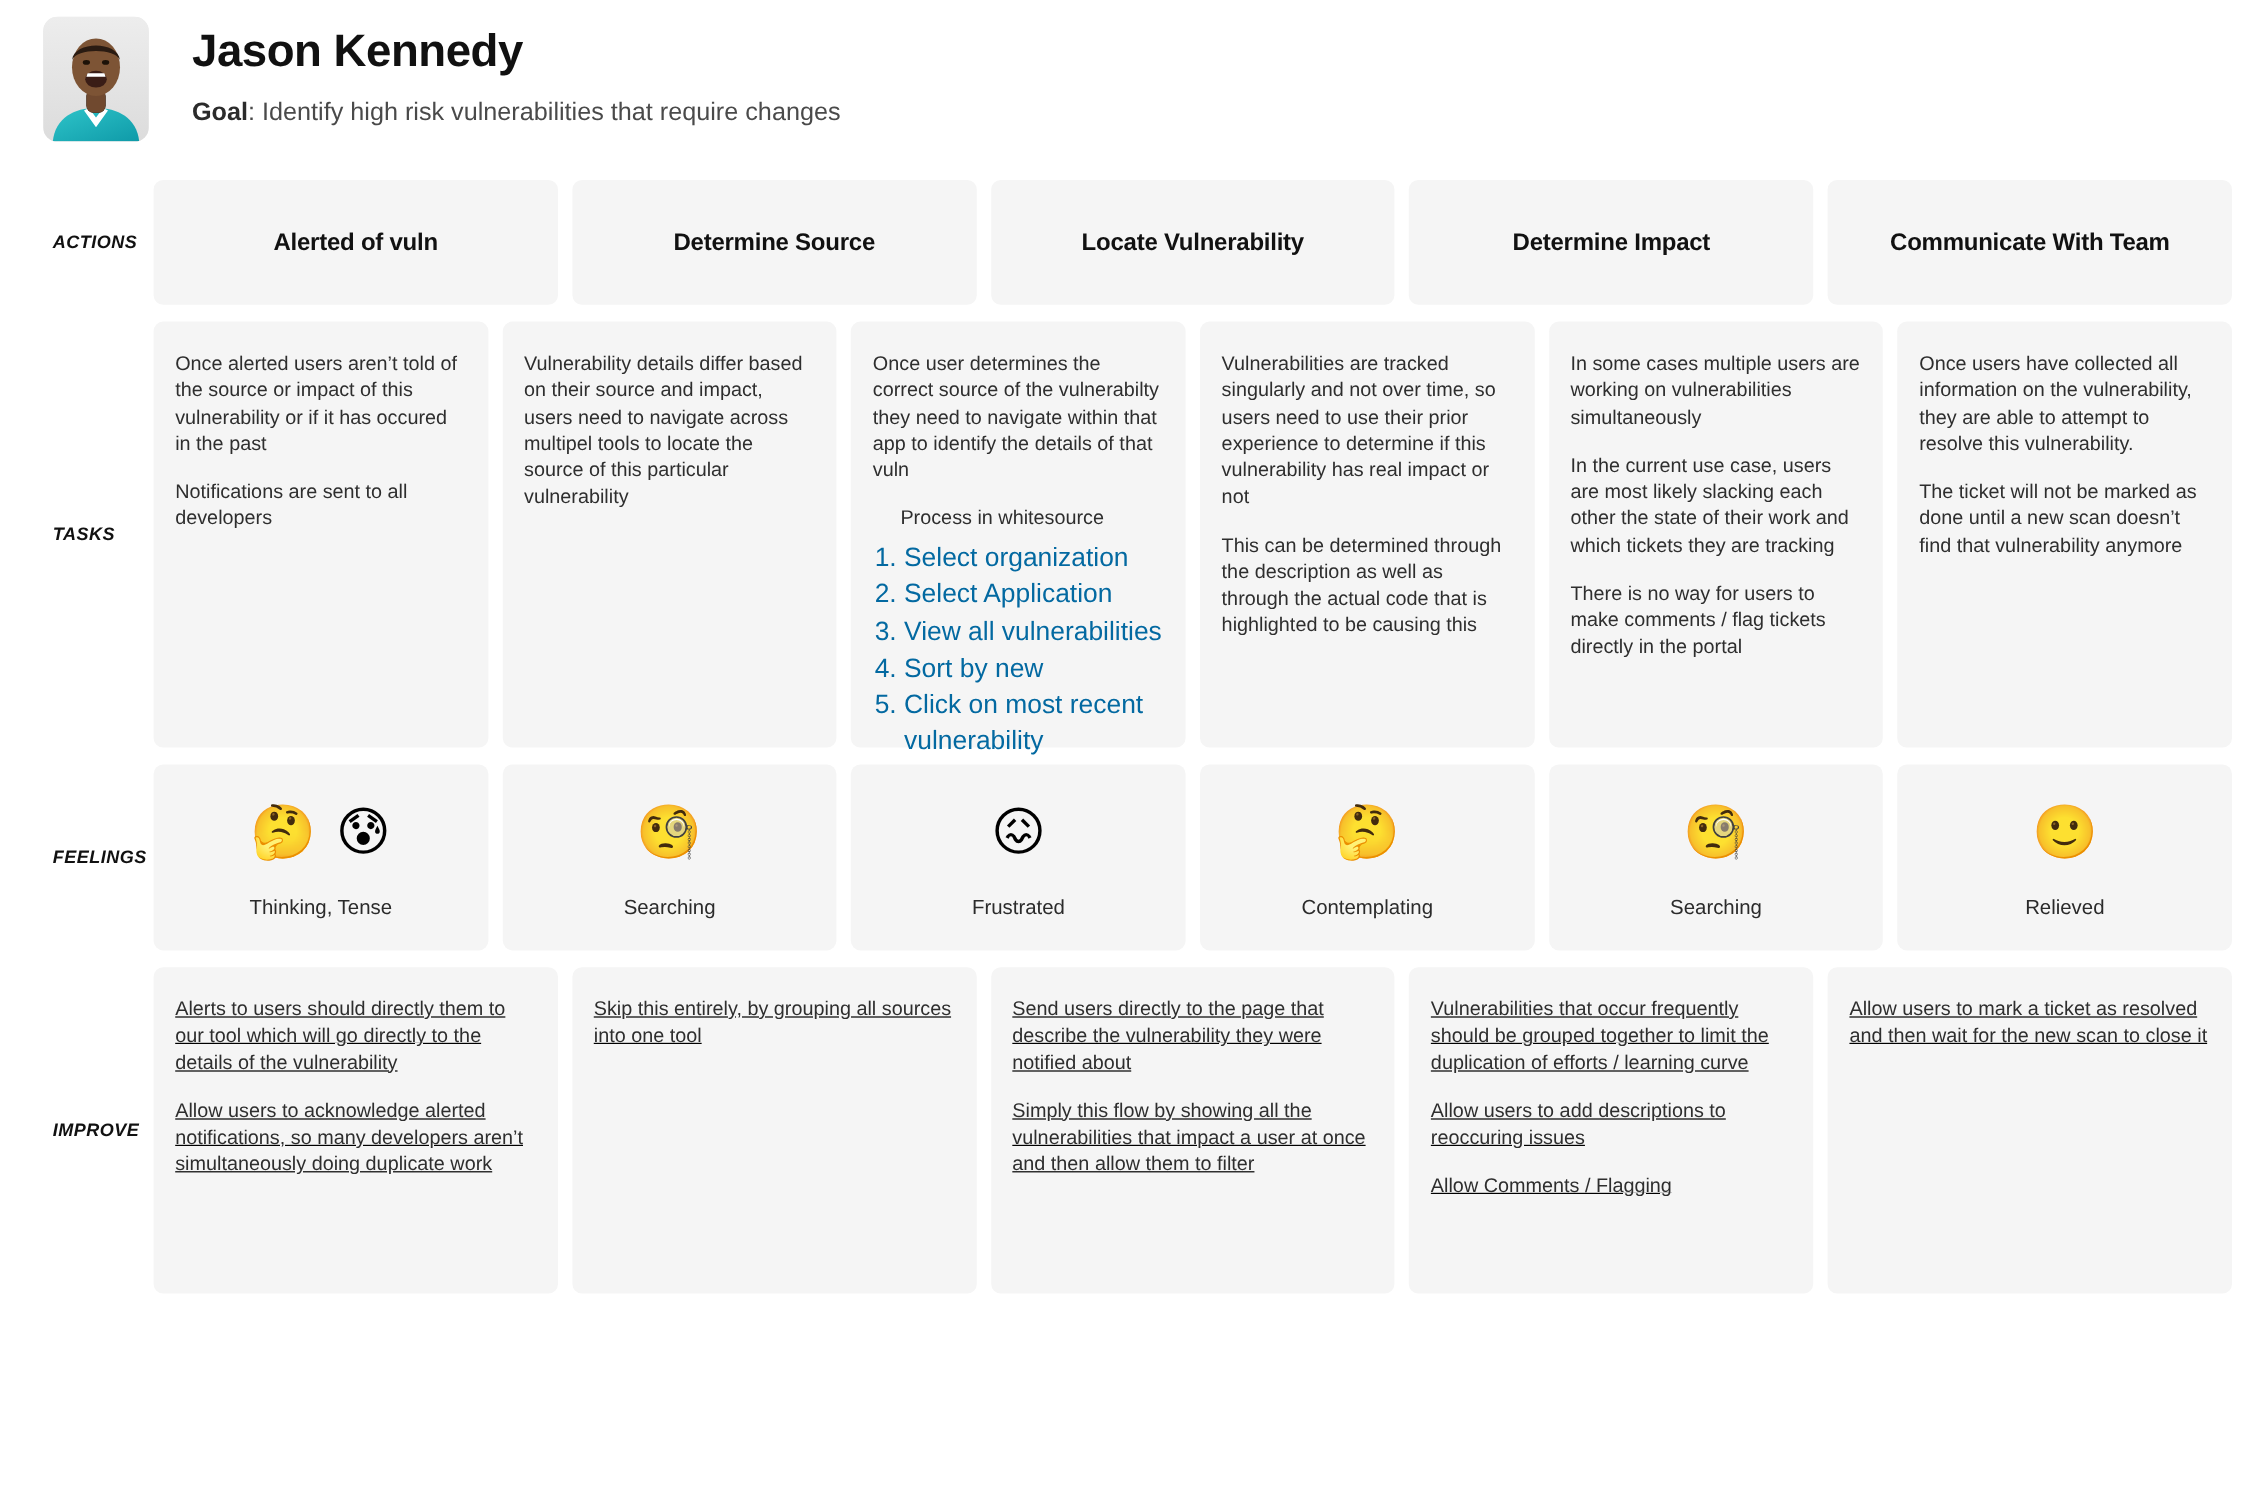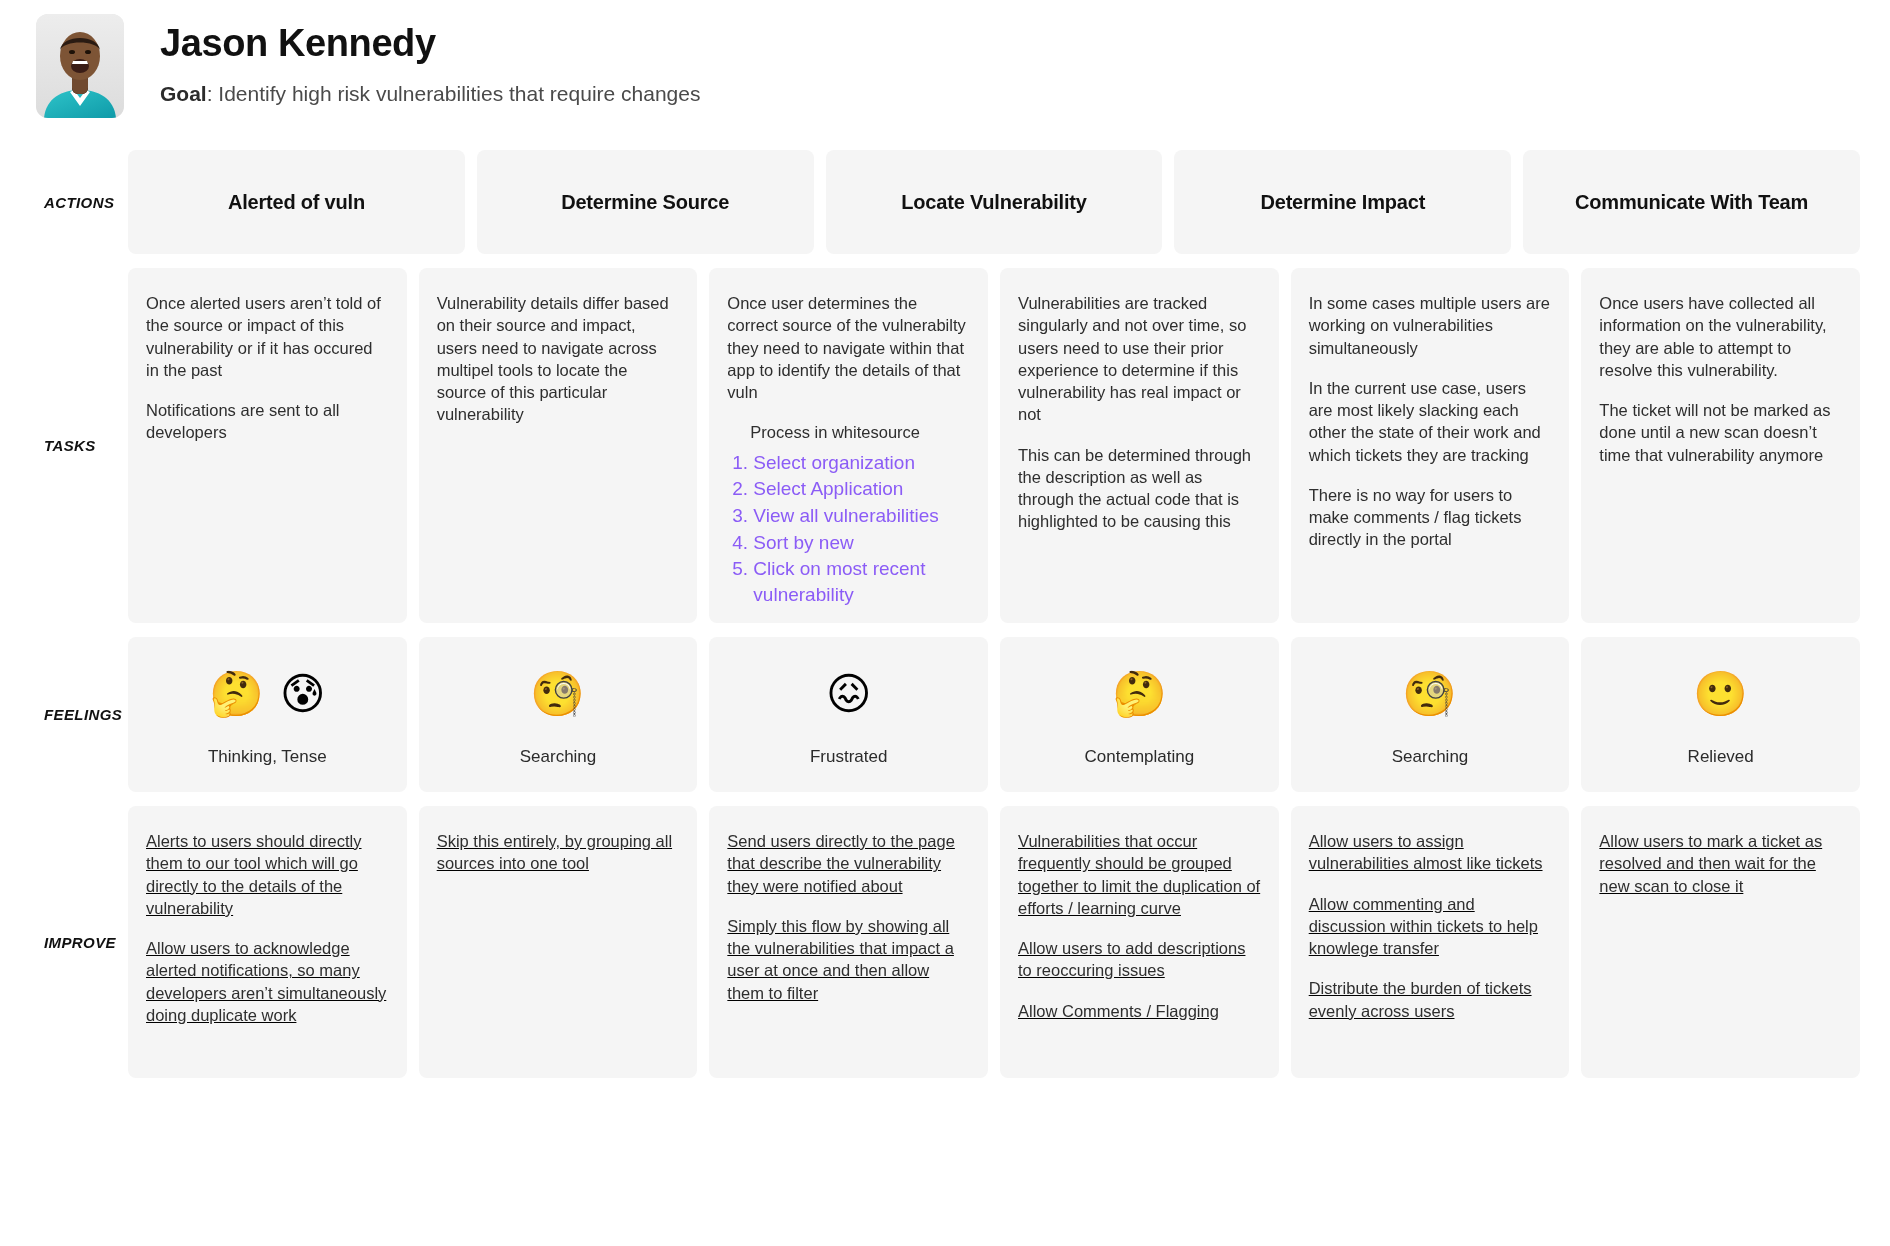--- a/index.html
+++ b/index.html
@@ -165,23 +165,23 @@
     font-size: 16.5px;
     line-height: 1.35;
     color: #2e2e2e;
     margin-bottom: 18px;
   }
   .para:last-child { margin-bottom: 0; }
 
   .ol {
     margin: 4px 0 0 4px;
     padding-left: 22px;
-    font-size: 19px;
+    font-size: 22px;
     line-height: 1.35;
-    color: #8b5cf6;
+    color: #0369a1;
   }
   .ol li { margin-bottom: 1px; }
 
   .row-label.improve { align-items: center; }
   .row-label.tasks { align-items: center; }
   .row-label.feelings { align-items: center; }
 </style>
 </head>
 <body>
 
@@ -273,21 +273,21 @@
           <div class="para">Vulnerabilities are tracked singularly and not over time, so users need to use their prior experience to determine if this vulnerability has real impact or not</div>
           <div class="para">This can be determined through the description as well as through the actual code that is highlighted to be causing this</div>
         </div>
         <div class="cell">
           <div class="para">In some cases multiple users are working on vulnerabilities simultaneously</div>
           <div class="para">In the current use case, users are most likely slacking each other the state of their work and which tickets they are tracking</div>
           <div class="para">There is no way for users to make comments / flag tickets directly in the portal</div>
         </div>
         <div class="cell">
           <div class="para">Once users have collected all information on the vulnerability, they are able to attempt to resolve this vulnerability.</div>
-          <div class="para">The ticket will not be marked as done until a new scan doesn’t time that vulnerability anymore</div>
+          <div class="para">The ticket will not be marked as done until a new scan doesn’t find that vulnerability anymore</div>
         </div>
       </div>
     </div>
 
     <div class="row row-feelings">
       <div class="row-label feelings">FEELINGS</div>
       <div class="cells">
         <div class="cell">
           <div class="emoji-row">
             <span class="emoji">🤔</span>
@@ -341,24 +341,19 @@
         <div class="cell">
           <div class="para">Send users directly to the page that describe the vulnerability they were notified about</div>
           <div class="para">Simply this flow by showing all the vulnerabilities that impact a user at once and then allow them to filter</div>
         </div>
         <div class="cell">
           <div class="para">Vulnerabilities that occur frequently should be grouped together to limit the duplication of efforts / learning curve</div>
           <div class="para">Allow users to add descriptions to reoccuring issues</div>
           <div class="para">Allow Comments / Flagging</div>
         </div>
         <div class="cell">
-          <div class="para">Allow users to assign vulnerabilities almost like tickets</div>
-          <div class="para">Allow commenting and discussion within tickets to help knowlege transfer</div>
-          <div class="para">Distribute the burden of tickets evenly across users</div>
-        </div>
-        <div class="cell">
           <div class="para">Allow users to mark a ticket as resolved and then wait for the new scan to close it</div>
         </div>
       </div>
     </div>
 
   </div>
 </div>
 
 </body></html>

